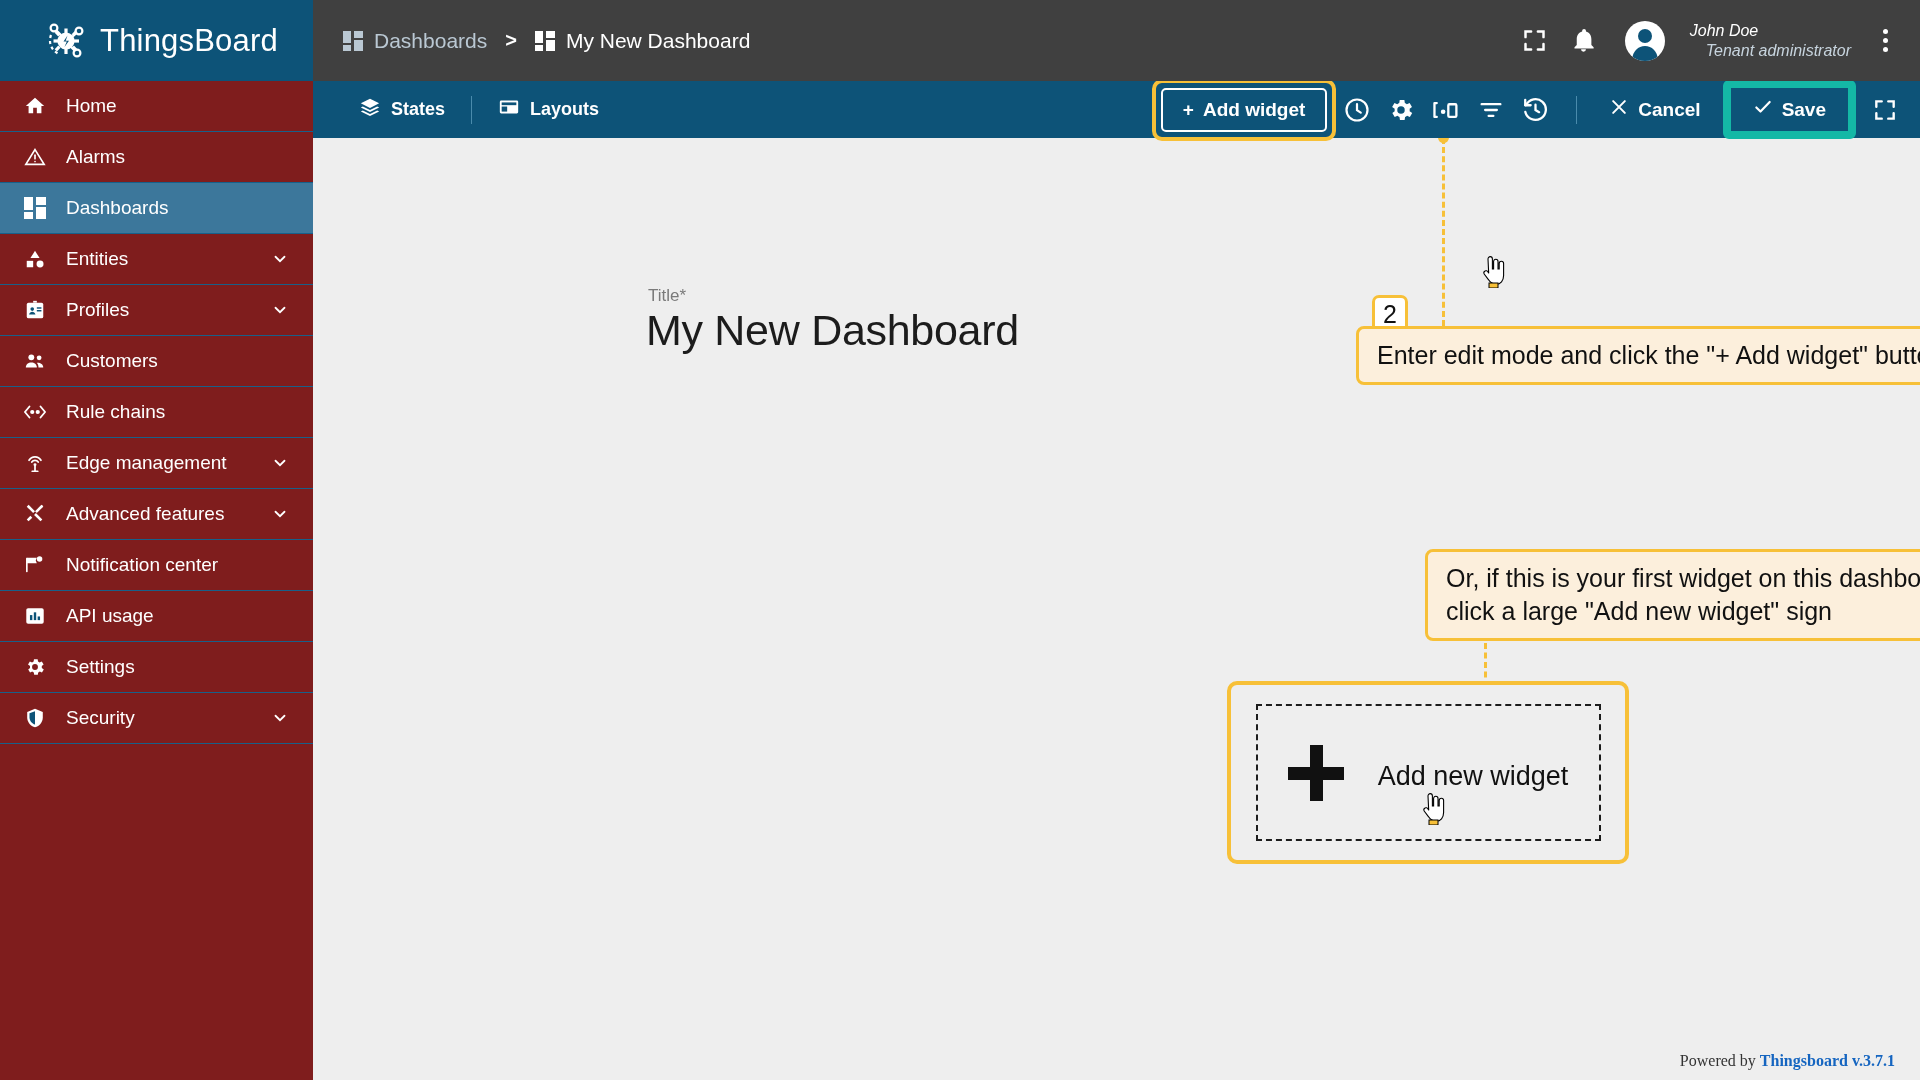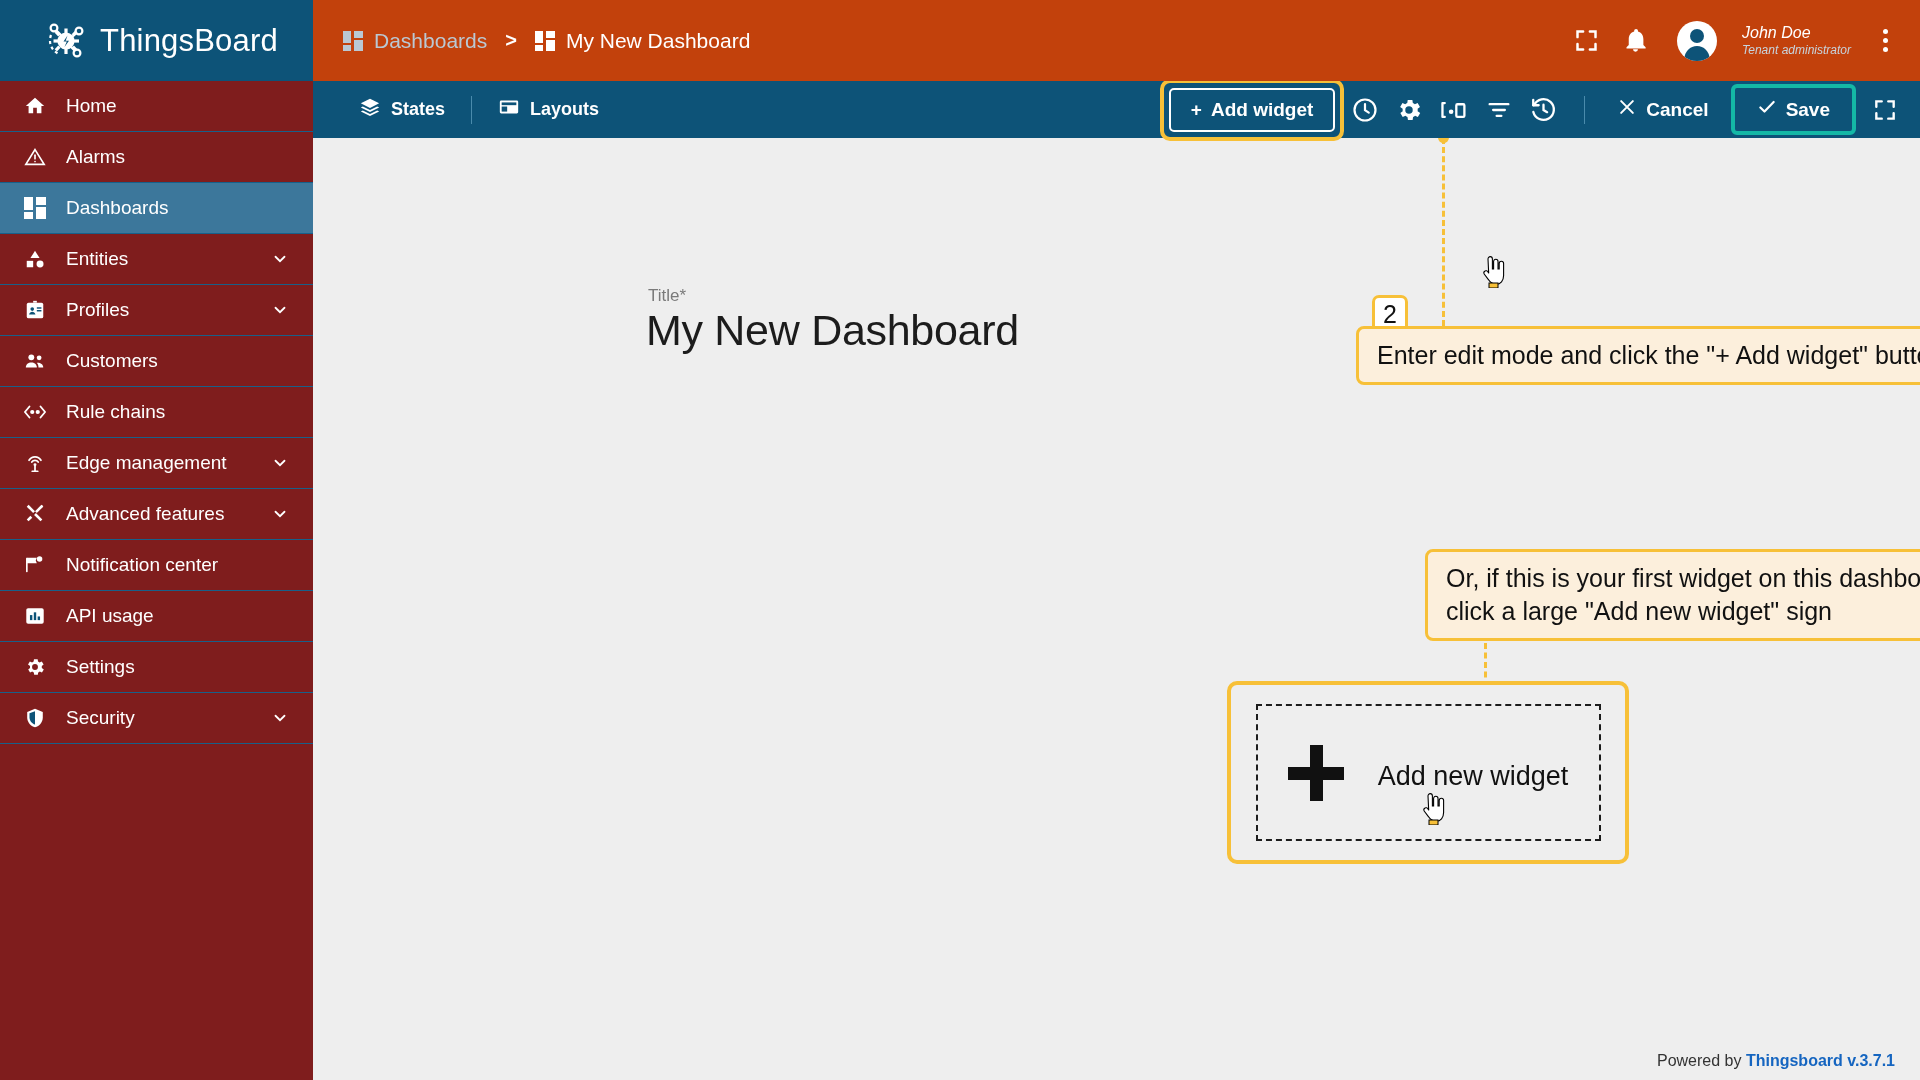--- a/index.html
+++ b/index.html
@@ -6,21 +6,21 @@
   html, body {
     width: 1920px; height: 1080px;
     font-family: "Liberation Sans", sans-serif;
     background: #eeeeee;
     overflow: hidden;
   }
   .app { position: relative; width: 1920px; height: 1080px; display: flex; flex-direction: column; }
 
   
   .topbar {
-    height: 81px; background: #c2410c; display: flex; align-items: stretch;
+    height: 81px; background: #404040; display: flex; align-items: stretch;
     flex: 0 0 81px; position: relative; z-index: 30;
   }
   .brand {
     width: 313px; flex: 0 0 313px; display: flex; align-items: center;
     gap: 12px; padding-left: 44px; background: #0d5378;
   }
   .brand-logo { width: 44px; height: 44px; flex: 0 0 44px; }
   .brand-name { color: #ffffff; font-size: 31px; font-weight: 400; letter-spacing: .2px; }
 
   .header-main { flex: 1; display: flex; align-items: center; padding: 0 22px 0 30px; }
@@ -37,21 +37,21 @@
   .dash-icon i:nth-child(4) { left:11px; top:9px; width:9px; height:11px; }
 
   .header-right { margin-left: auto; display: flex; align-items: center; gap: 22px; }
   .hicon { color: #ffffff; display: flex; align-items: center; justify-content: center; cursor: pointer; }
   .user-block { display: flex; align-items: center; gap: 25px; margin-left: 6px; cursor: pointer; font-style: italic; }
   .avatar { width: 40px; height: 40px; border-radius: 50%; background: #ffffff; position: relative; overflow: hidden; flex: 0 0 40px; }
   .avatar::before { content:""; position:absolute; left:50%; top:8px; transform:translateX(-50%); width:14px; height:14px; border-radius:50%; background:#0d5378; }
   .avatar::after { content:""; position:absolute; left:50%; top:25px; transform:translateX(-50%); width:25px; height:20px; border-radius:13px 13px 0 0; background:#0d5378; }
   .user-text { line-height: 1.25; }
   .user-name { color: #ffffff; font-size: 16px; }
-  .user-role { color: #c7d4de; font-size: 12px; }
+  .user-role { color: #c7d4de; font-size: 16px; margin-left: 16px; }
   .kebab { display: flex; flex-direction: column; gap: 4px; padding: 6px 10px; cursor: pointer; }
   .kebab span { width: 5px; height: 5px; border-radius: 50%; background: #ffffff; }
 
   
   .body-row { flex: 1; display: flex; min-height: 0; }
 
   
   .sidebar { width: 313px; flex: 0 0 313px; background: #7f1d1d; overflow: hidden; }
   .nav-item {
     height: 51px; display: flex; align-items: center; gap: 18px;
@@ -80,21 +80,21 @@
     font-family: "Liberation Sans", sans-serif;
   }
   .highlight-ring {
     position: absolute; left: -9px; top: -9px; right: -9px; bottom: -9px;
     border: 4px solid #f7c038; border-radius: 10px; pointer-events: none;
   }
   .ticon { color: #ffffff; display: flex; align-items: center; justify-content: center; cursor: pointer; }
   .tb-text-btn { display: flex; align-items: center; gap: 9px; color: #ffffff; font-size: 19px; font-weight: 700; cursor: pointer; padding: 4px 6px; }
   .save-btn {
     display: flex; align-items: center; gap: 9px; color: #ffffff; font-size: 19px; font-weight: 700;
-    border: 4px solid #14b8a6; border-radius: 6px; padding: 9px 22px; cursor: pointer; background: transparent;
+    border: 8px solid #14b8a6; border-radius: 6px; padding: 9px 22px; cursor: pointer; background: transparent;
     font-family: "Liberation Sans", sans-serif;
   }
 
   .canvas { flex: 1; position: relative; background: #eeeeee; overflow: hidden; }
   .title-label { position: absolute; left: 335px; top: 148px; color: #7a7a7a; font-size: 17px; }
   .title-main { position: absolute; left: 333px; top: 168px; color: #1c1c1c; font-size: 43px; font-weight: 400; letter-spacing: -.3px; }
 
   
   .callout {
     position: absolute; background: #fcefdc; border: 3px solid #f7c038; border-radius: 8px;
@@ -123,21 +123,21 @@
   }
   .plus-glyph { position: relative; width: 56px; height: 56px; }
   .plus-glyph i { position: absolute; background: #111111; }
   .plus-glyph i:nth-child(1) { left: 22px; top: 0; width: 13px; height: 56px; }
   .plus-glyph i:nth-child(2) { left: 0; top: 22px; width: 56px; height: 13px; }
   .widget-text { font-size: 27px; color: #111111; margin-top: 7px; }
 
   
   .cursor { position: absolute; width: 26px; height: 32px; pointer-events: none; }
 
-  .footer { position: absolute; right: 25px; bottom: 10px; font-size: 16px; color: #444444; }
+  .footer { position: absolute; right: 25px; bottom: 10px; font-size: 16px; color: #444444; font-family: Liberation Serif, serif; }
   .footer b { color: #1565c0; }
   .footer .plain { color: #333333; }
 </style>
 </head>
 <body>
 
 <div class="app">
 
   <div class="topbar">
     <div class="brand">

